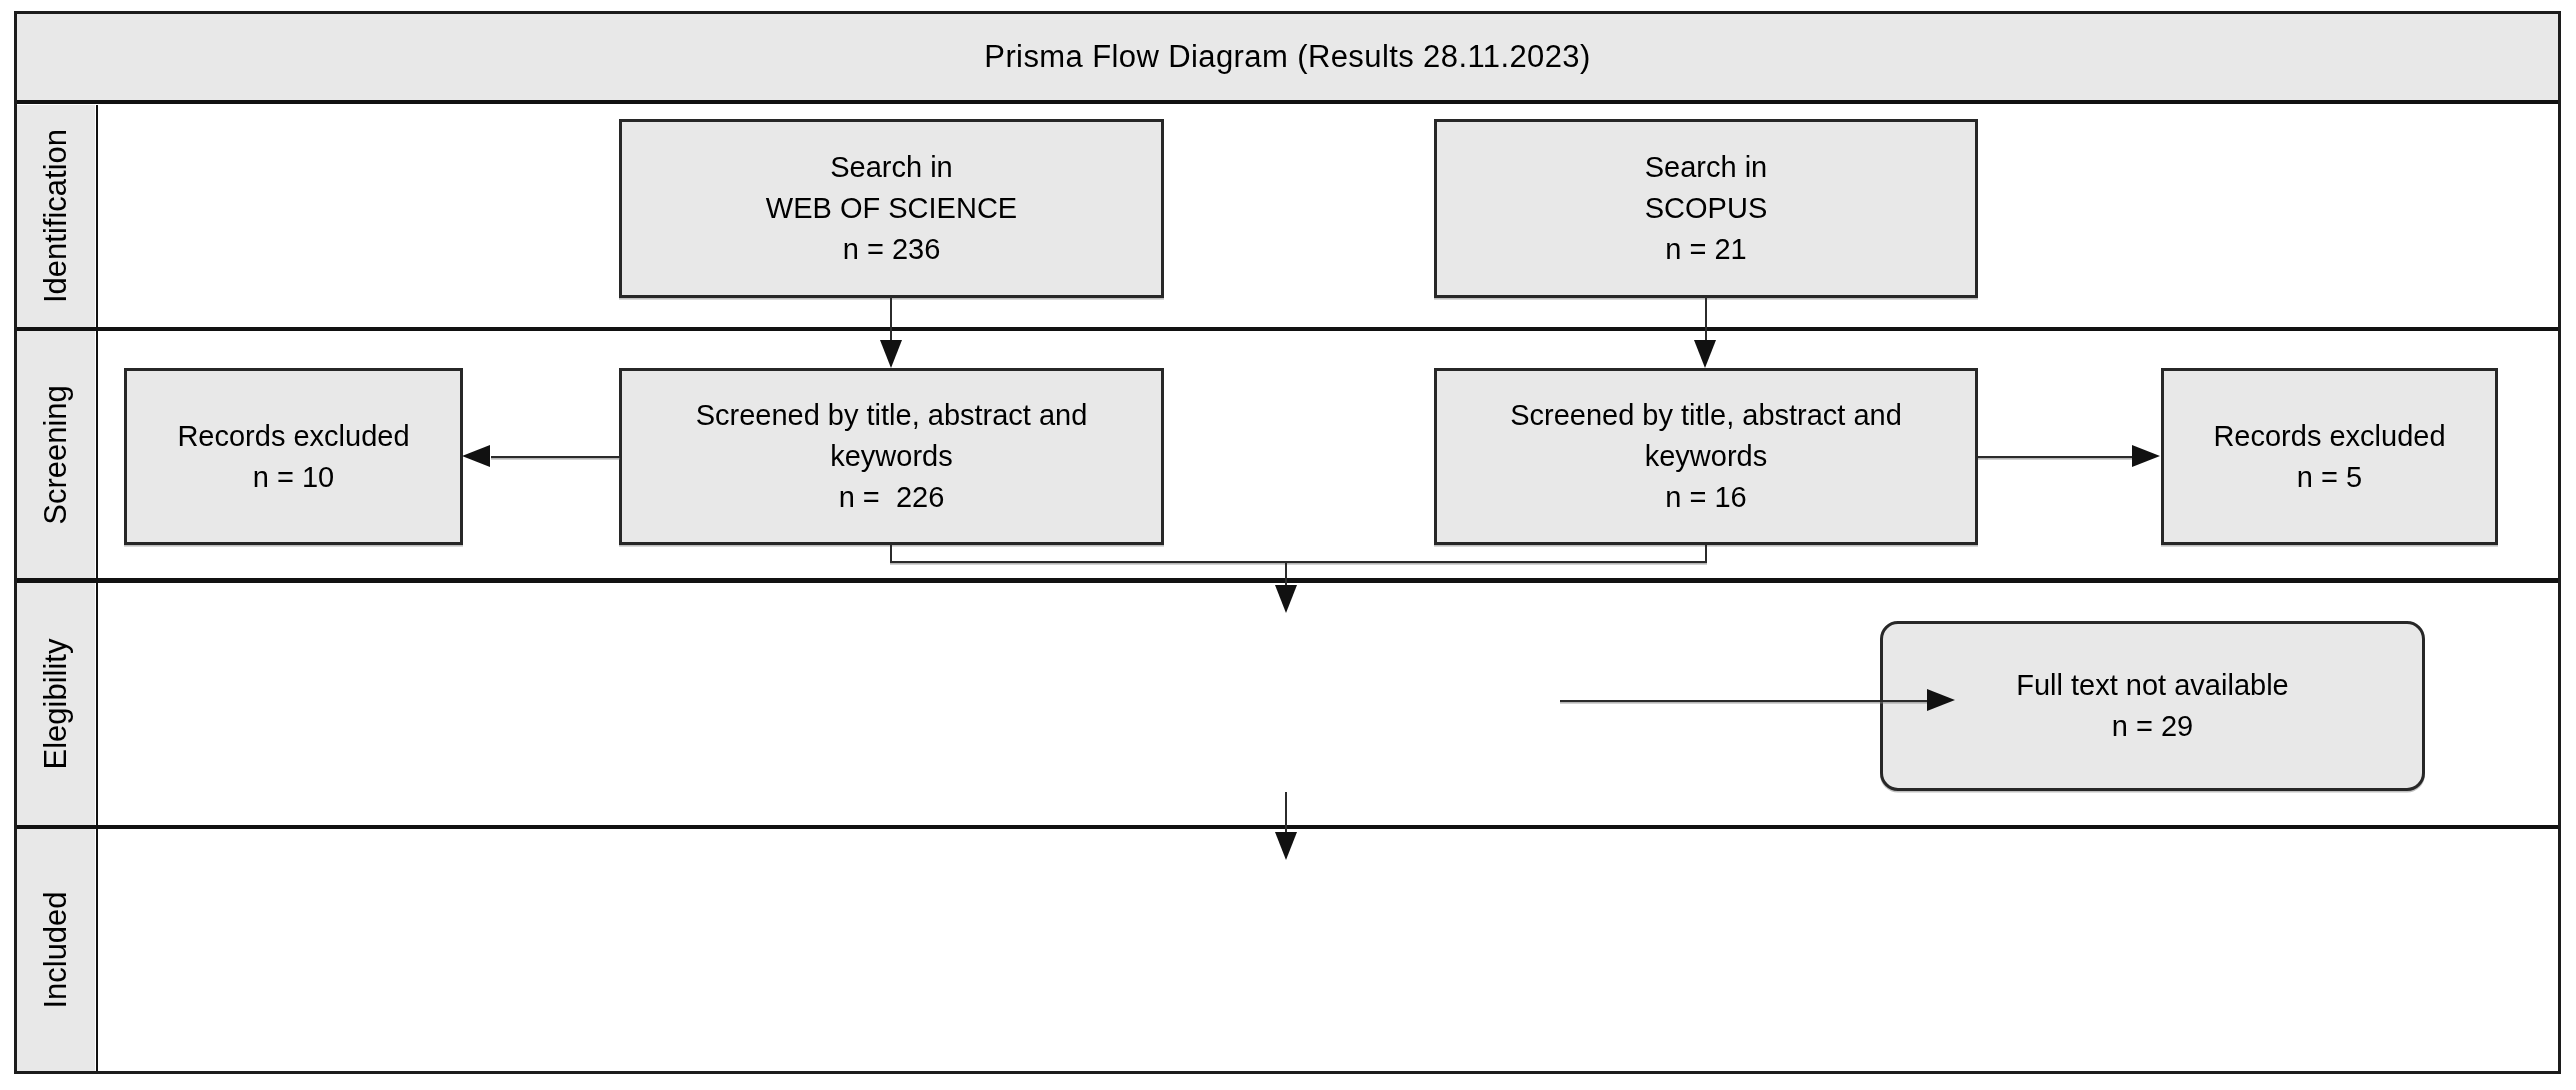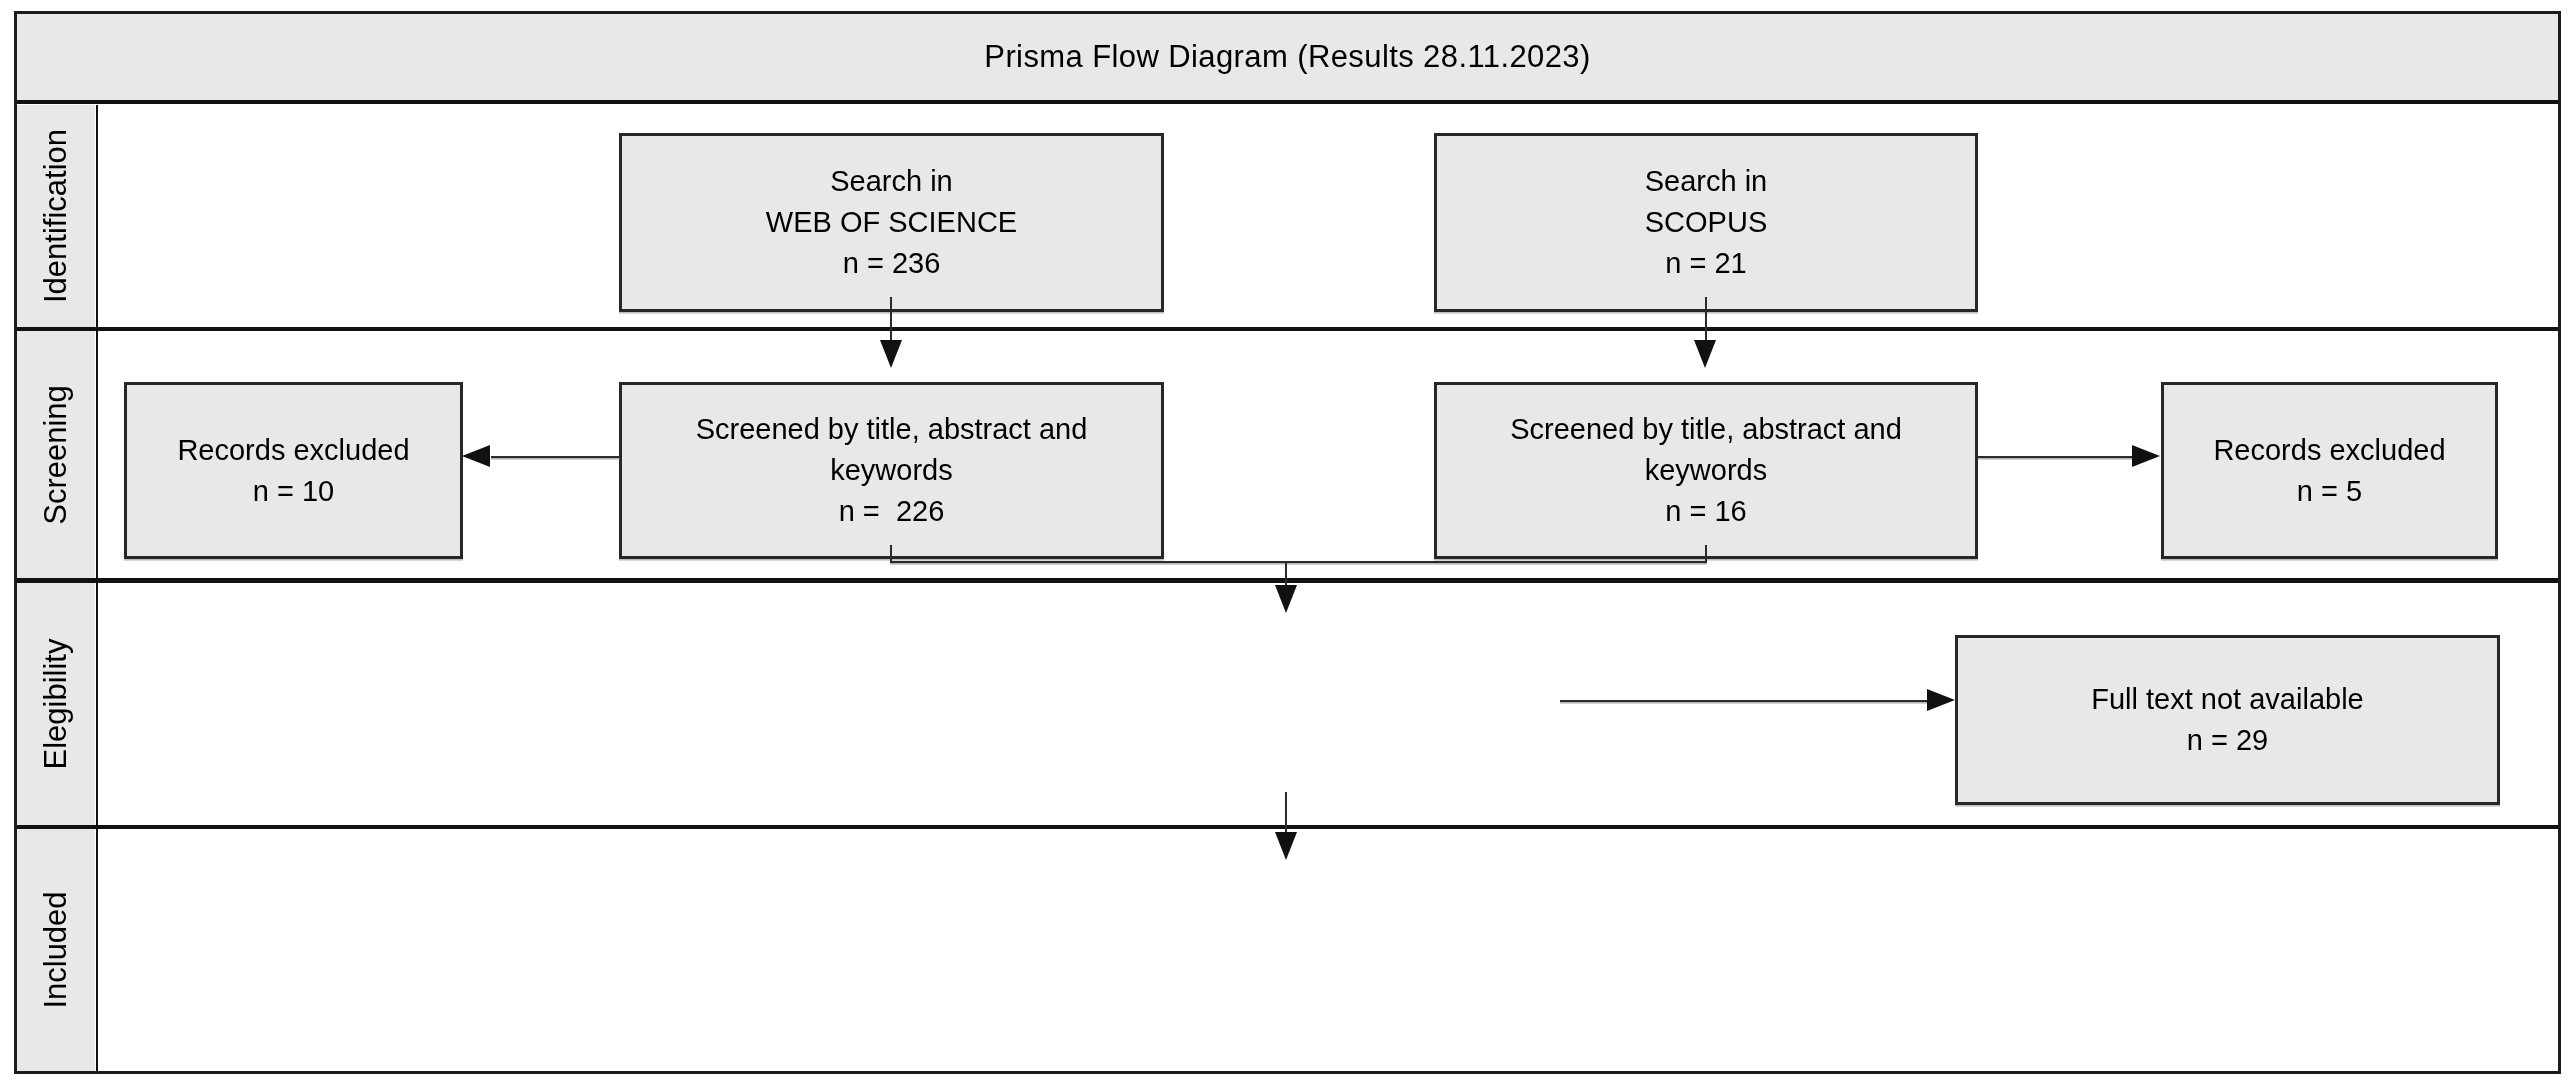--- a/index.html
+++ b/index.html
@@ -41,21 +41,20 @@
   
   .row-divider{position:absolute;left:17px;width:2541px;background:#111;}
   
   .node{
     position:absolute;box-sizing:border-box;
     background:#e8e8e8;border:3.1px solid #272727;
     display:flex;align-items:center;justify-content:center;
     text-align:center;font-size:29px;line-height:41px;
     white-space:pre-wrap;
     box-shadow:0 1.6px 0 rgba(0,0,0,0.25);
-    margin-top:14px;
   }
   
   .vline{position:absolute;width:2.4px;background:#2b2b2b;}
   .hline{position:absolute;height:2.4px;background:#2b2b2b;box-shadow:0 1.6px 0 rgba(120,120,120,0.55);}
   .arrow-down{position:absolute;width:0;height:0;
     border-left:11.8px solid transparent;border-right:11.8px solid transparent;
     border-top:28px solid #111;}
   .arrow-left{position:absolute;width:0;height:0;
     border-top:11.8px solid transparent;border-bottom:11.8px solid transparent;
     border-right:28px solid #111;}
@@ -105,21 +104,21 @@
 n = 10</div>
   <div class="node" style="left:619px;top:368px;width:545px;height:177px;">Screened by title, abstract and
 keywords
 n =  226</div>
   <div class="node" style="left:1434px;top:368px;width:544px;height:177px;">Screened by title, abstract and
 keywords
 n = 16</div>
   <div class="node" style="left:2161px;top:368px;width:337px;height:177px;">Records excluded
 n = 5</div>
 
-  <div class="node" style="left:1955px;top:621px;width:545px;height:170px;">Full text not available
+  <div class="node" style="left:1880px;top:621px;width:545px;height:170px;border-radius:18px;">Full text not available
 n = 29</div>
 
 
   <div class="vline" style="left:890px;top:297px;height:45px;"></div>
   <div class="arrow-down" style="left:880px;top:340px;"></div>
 
   <div class="vline" style="left:1705px;top:297px;height:45px;"></div>
   <div class="arrow-down" style="left:1694px;top:340px;"></div>
 
   <div class="hline" style="left:491px;top:456px;width:129px;"></div>

